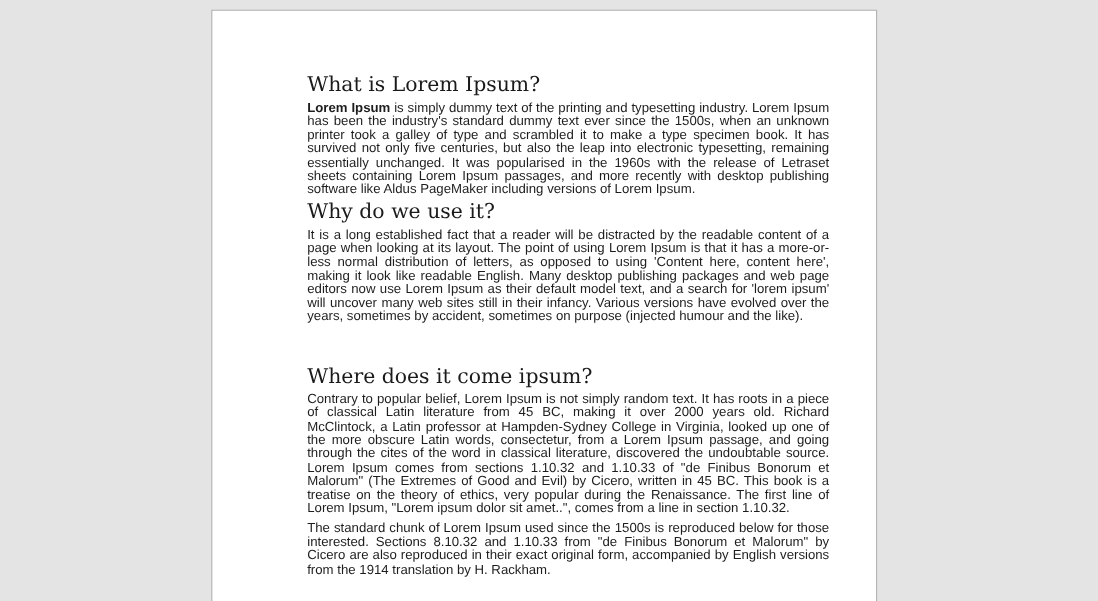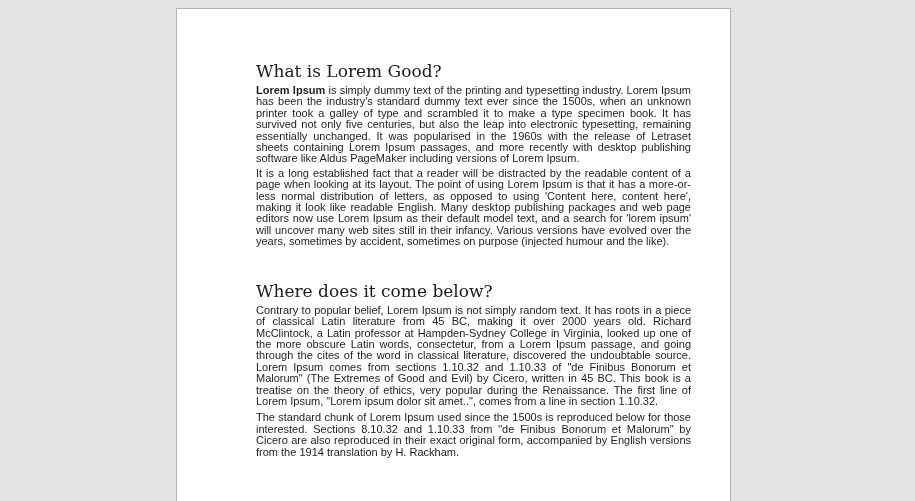--- a/index.html
+++ b/index.html
@@ -50,23 +50,24 @@
   .doc-par.par-standard-chunk {
     margin-top: 5px;
   }
 </style>
 </head>
 <body>
 
 <div class="paper">
   <div class="paper-content">
 
-    <h1 class="doc-heading">What is Lorem Good?</h1>
+    <h1 class="doc-heading">What is Lorem Ipsum?</h1>
     <p class="doc-par"><b>Lorem Ipsum</b><span> is simply dummy text of the printing and typesetting industry. Lorem Ipsum has been the industry's standard dummy text ever since the 1500s, when an unknown printer took a galley of type and scrambled it to make a type specimen book. It has survived not only five centuries, but also the leap into electronic typesetting, remaining essentially unchanged. It was popularised in the 1960s with the release of Letraset sheets containing Lorem Ipsum passages, and more recently with desktop publishing software like Aldus PageMaker including versions of Lorem Ipsum.</span></p>
 
+    <h2 class="doc-heading">Why do we use it?</h2>
     <p class="doc-par"><span>It is a long established fact that a reader will be distracted by the readable content of a page when looking at its layout. The point of using Lorem Ipsum is that it has a more-or-less normal distribution of letters, as opposed to using 'Content here, content here', making it look like readable English. Many desktop publishing packages and web page editors now use Lorem Ipsum as their default model text, and a search for 'lorem ipsum' will uncover many web sites still in their infancy. Various versions have evolved over the years, sometimes by accident, sometimes on purpose (injected humour and the like).</span></p>
 
-    <h2 class="doc-heading heading-from">Where does it come below?</h2>
+    <h2 class="doc-heading heading-from">Where does it come ipsum?</h2>
     <p class="doc-par"><span>Contrary to popular belief, Lorem Ipsum is not simply random text. It has roots in a piece of classical Latin literature from 45 BC, making it over 2000 years old. Richard McClintock, a Latin professor at Hampden-Sydney College in Virginia, looked up one of the more obscure Latin words, consectetur, from a Lorem Ipsum passage, and going through the cites of the word in classical literature, discovered the undoubtable source. Lorem Ipsum comes from sections 1.10.32 and 1.10.33 of "de Finibus Bonorum et Malorum" (The Extremes of Good and Evil) by Cicero, written in 45 BC. This book is a treatise on the theory of ethics, very popular during the Renaissance. The first line of Lorem Ipsum, "Lorem ipsum dolor sit amet..", comes from a line in section 1.10.32.</span></p>
     <p class="doc-par par-standard-chunk"><span>The standard chunk of Lorem Ipsum used since the 1500s is reproduced below for those interested. Sections 8.10.32 and 1.10.33 from "de Finibus Bonorum et Malorum" by Cicero are also reproduced in their exact original form, accompanied by English versions from the 1914 translation by H. Rackham.</span></p>
 
   </div>
 </div>
 
 </body></html>

